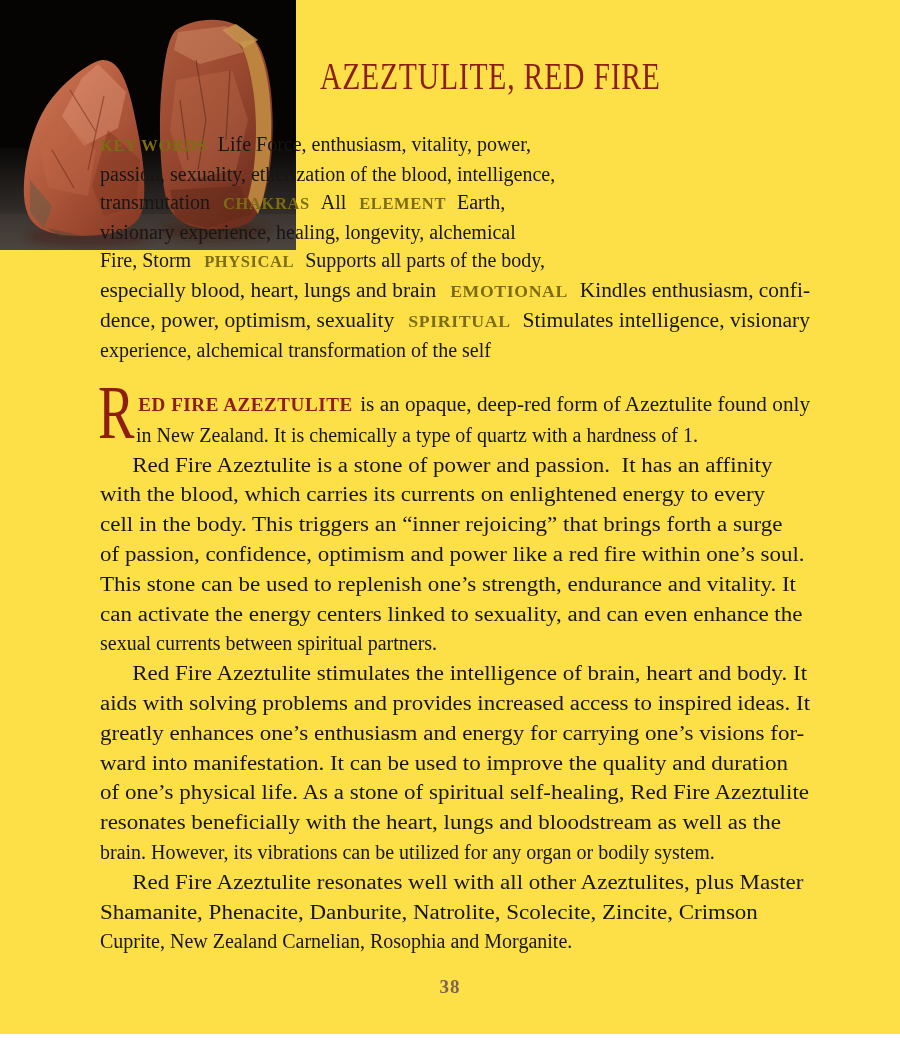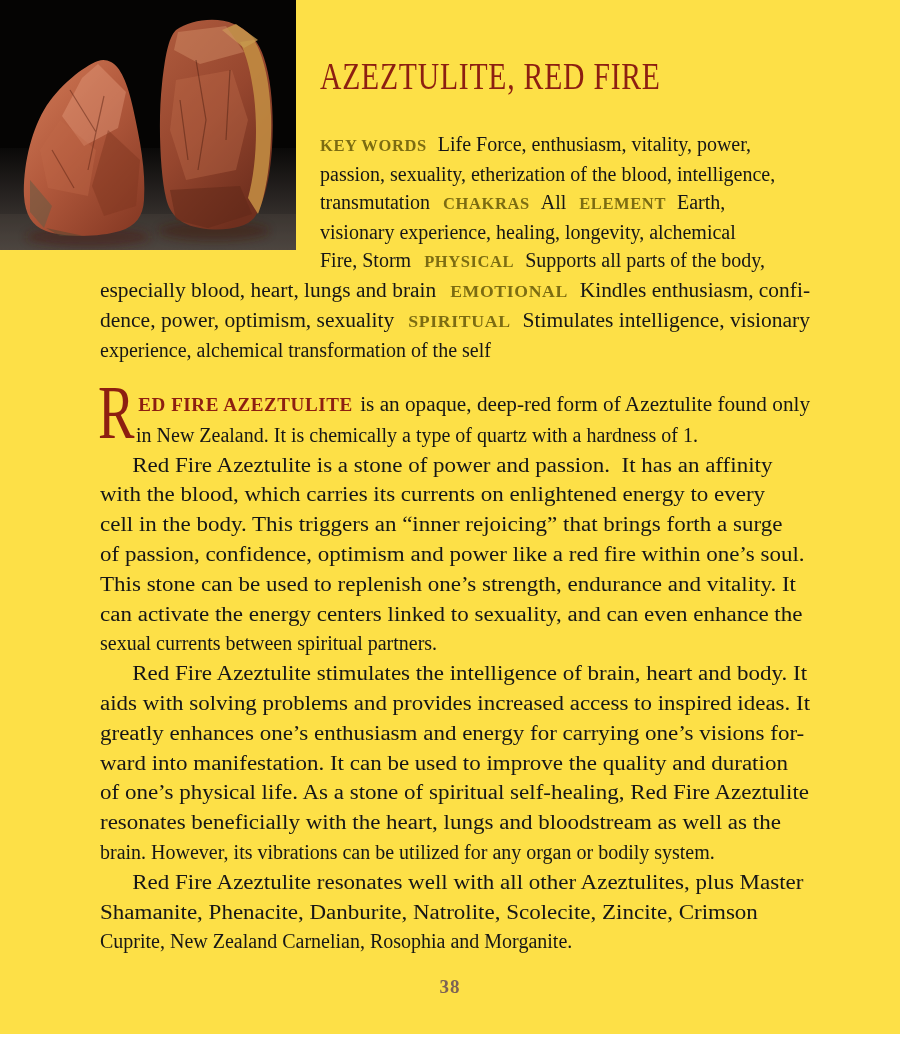--- a/index.html
+++ b/index.html
@@ -8,21 +8,21 @@
     font-family:"Liberation Serif","DejaVu Serif",serif;color:var(--body-text,#161616);
   }
   .photo{position:absolute;top:0;left:0;width:296px;height:250px;margin:0;}
   .title{
     position:absolute;top:57px;left:320px;margin:0;font-size:38px;line-height:1;
     font-weight:400;letter-spacing:1px;color:var(--title-red,#8d1f11);
     transform:scaleX(0.78);transform-origin:0 0;white-space:pre;
   }
   .keywords{position:absolute;top:130px;left:100px;width:710px;font-size:20px;line-height:28px;}
   .kw-line{width:max-content;white-space:pre;transform-origin:0 50%;}
-  .kw-indent{margin-left:220px;}
+  .kw-indent{}
   .kw-label{
     font-weight:700;font-size:16.5px;letter-spacing:0.6px;
     color:var(--label-olive,#7c6c12);margin:0 11px 0 13px;
   }
   .kw-label:first-child{margin-left:0;}
   .body{position:absolute;top:390px;left:100px;width:710px;font-size:20px;line-height:29.8px;}
   .bline{width:max-content;white-space:pre;transform-origin:0 50%;}
   .lead-line{padding-left:36px;}
   .first{padding-left:28px;}
   .dropcap{

